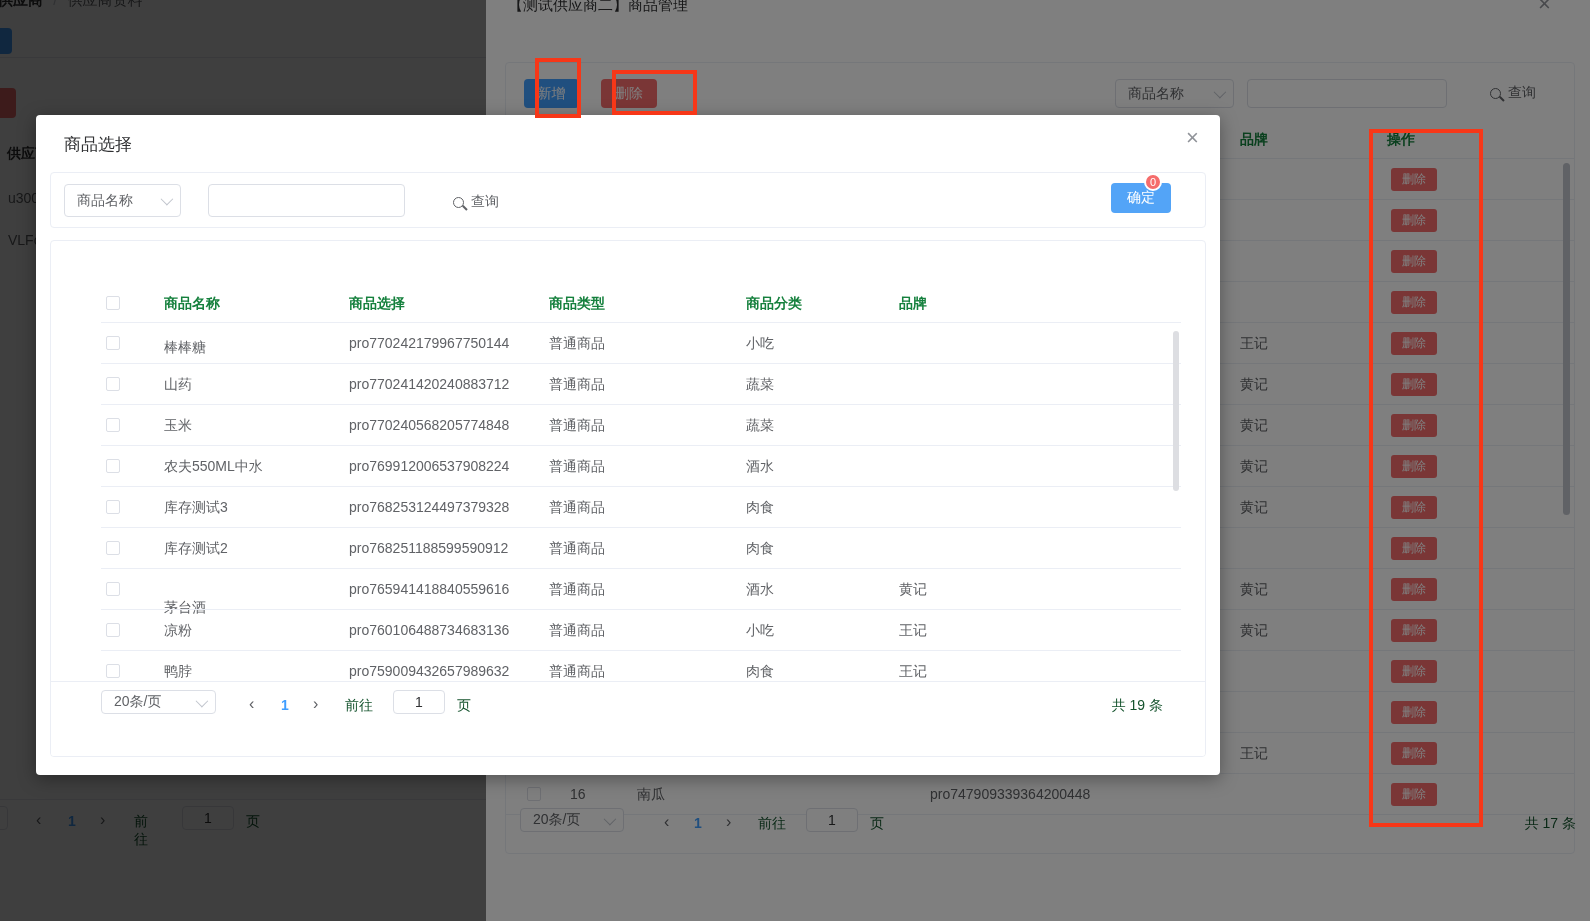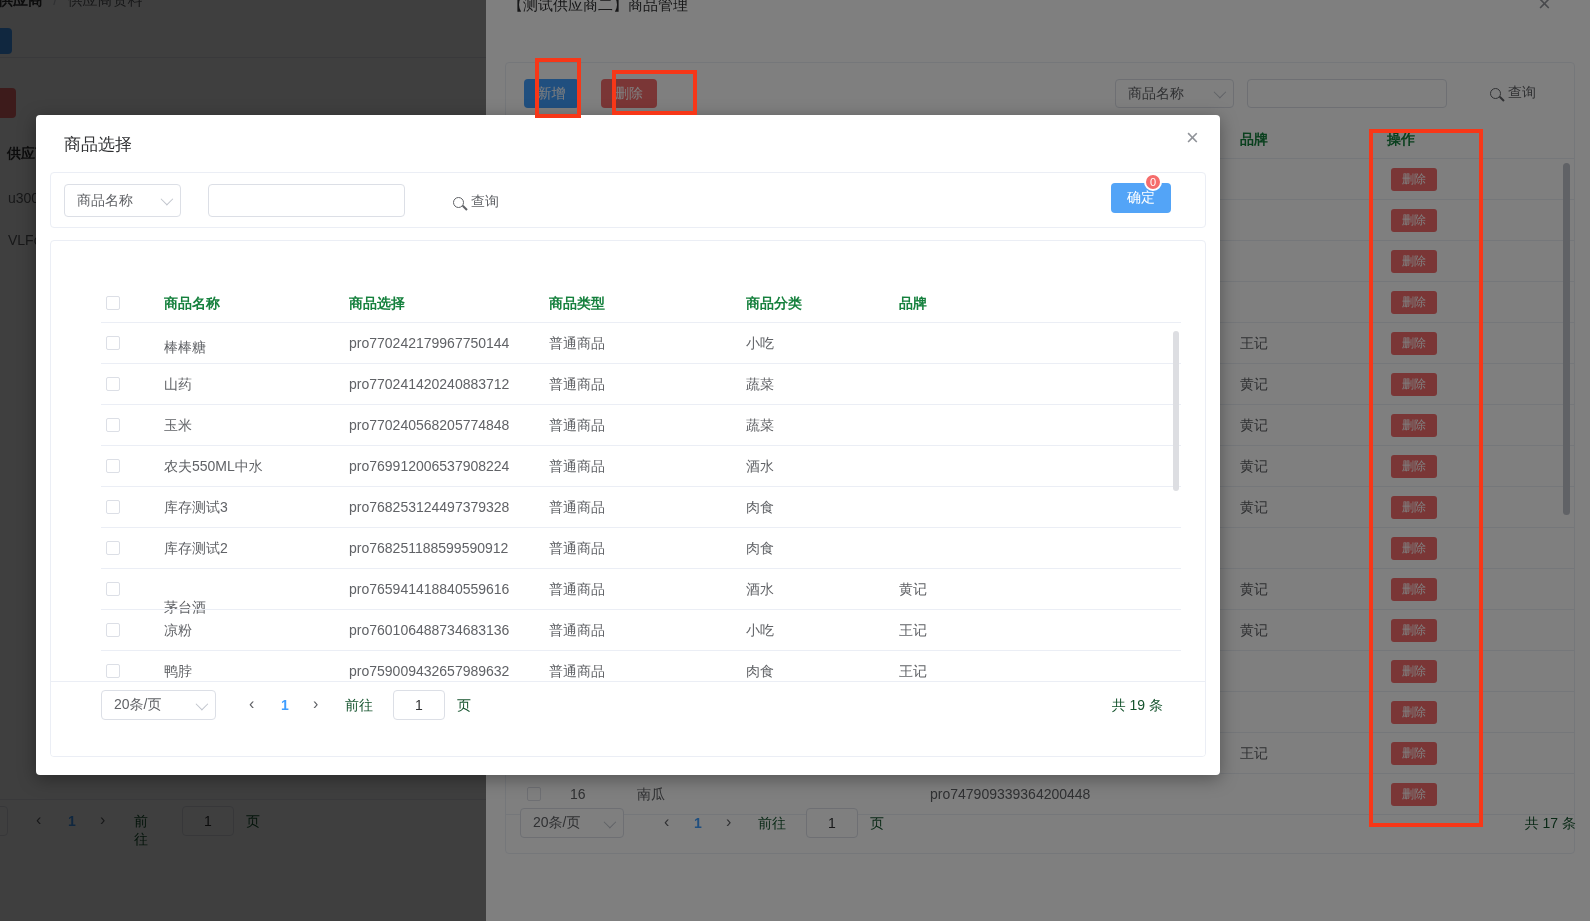--- a/index.html
+++ b/index.html
@@ -17,21 +17,21 @@
             border-radius:4px; box-shadow:0 4px 18px rgba(0,0,0,.35); z-index:40; }
   .wmark  { position:absolute; z-index:45; pointer-events:none; }
   .annos  { position:absolute; inset:0; z-index:50; pointer-events:none; }
 
   
   .btn { border:none; border-radius:4px; color:#fff; font-size:14px; cursor:pointer;
          display:flex; align-items:center; justify-content:center; font-family:inherit; }
   .btn-primary { background:#409EFF; }
   .btn-danger  { background:#F56C6C; }
   .btn-sm { font-size:12px; border-radius:3px; }
-  .sel, .inp { background:#fff; border:1px solid #DCDFE6; border-radius:4px; height:30px;
+  .sel, .inp { background:#fff; border:1px solid #DCDFE6; border-radius:4px; height:24px;
                font-size:14px; color:#606266; display:flex; align-items:center; }
   .sel { justify-content:space-between; padding:0 10px 0 12px; }
   .inp { padding:0 10px; }
   .chev { width:9px; height:9px; border-right:1.4px solid #C0C4CC; border-bottom:1.4px solid #C0C4CC;
           transform:rotate(45deg) translateY(-2px); }
   .mag { width:11px; height:11px; border:1.6px solid #606266; border-radius:50%; position:relative; display:inline-block; }
   .mag::after { content:""; position:absolute; width:6px; height:1.6px; background:#606266;
                 transform:rotate(45deg); right:-5px; bottom:-2px; }
   .ckb { width:14px; height:14px; border:1px solid #DCDFE6; border-radius:2px; background:#fff; }
   .hdr-cell { font-size:14px; font-weight:bold; color:#15803d; }

